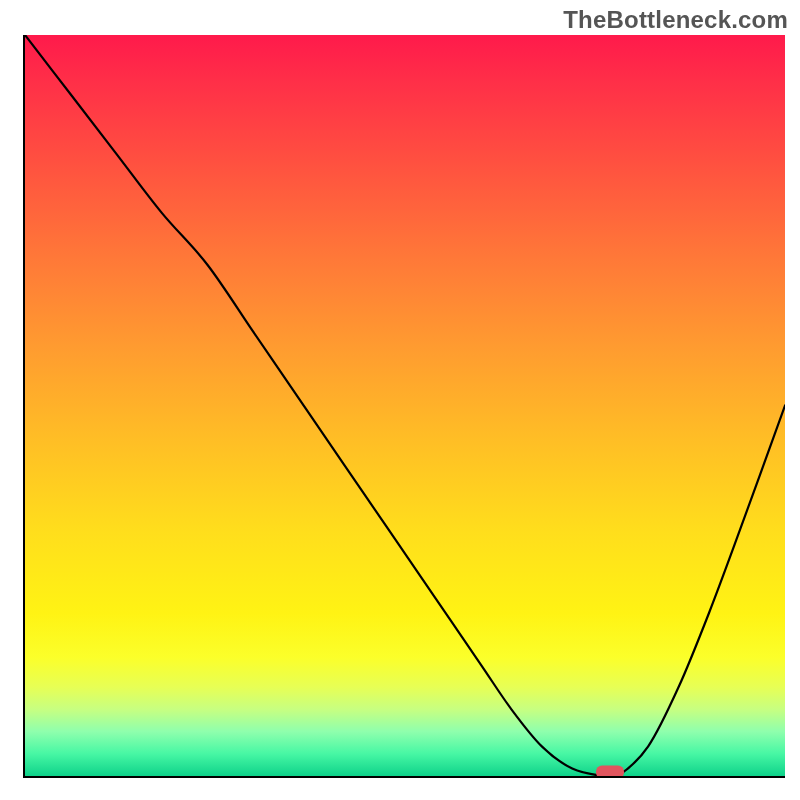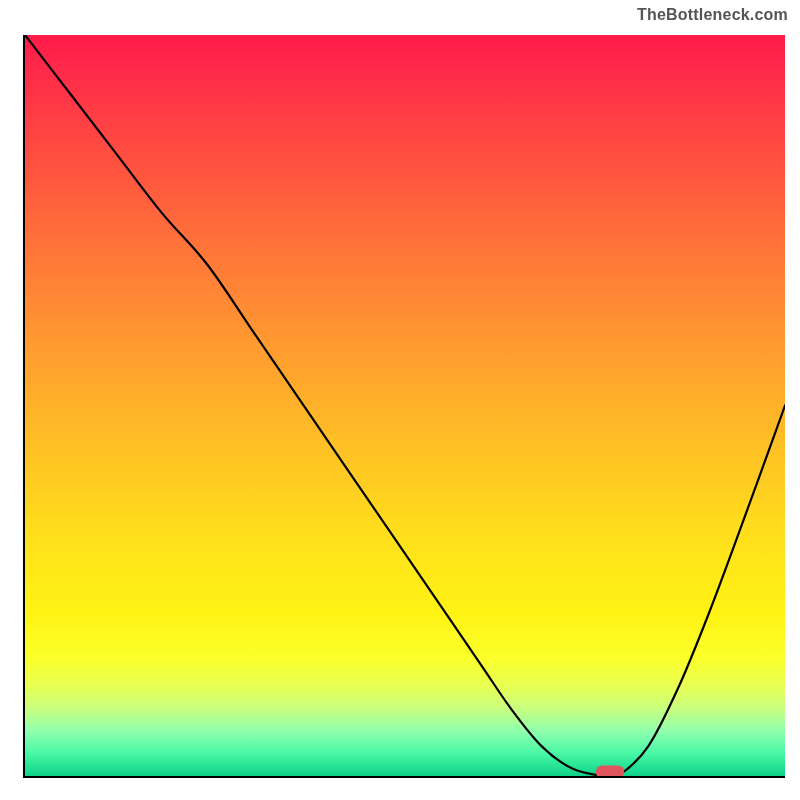--- a/index.html
+++ b/index.html
@@ -13,21 +13,21 @@
   }
   .chart-wrap {
     position: relative;
     width: 800px;
     height: 800px;
   }
   .watermark {
     position: absolute;
     top: 6px;
     right: 12px;
-    font-size: 16px;
+    font-size: 24px;
     font-weight: 600;
     color: #555;
     letter-spacing: 0.2px;
     z-index: 3;
     user-select: none;
   }
   .plot-area {
     position: absolute;
     left: 23px;
     top: 35px;

